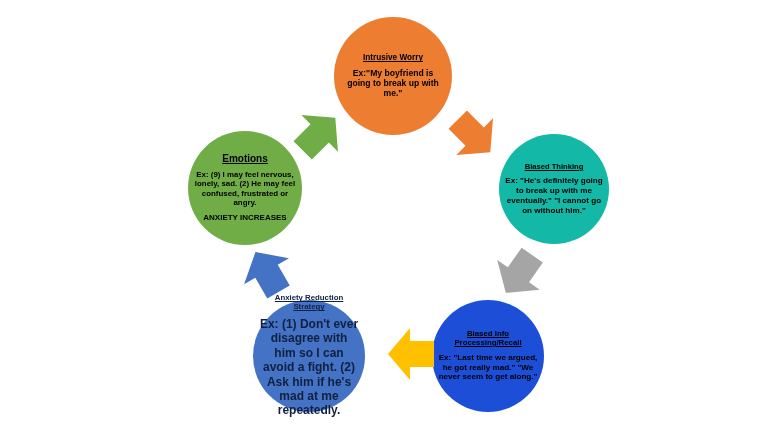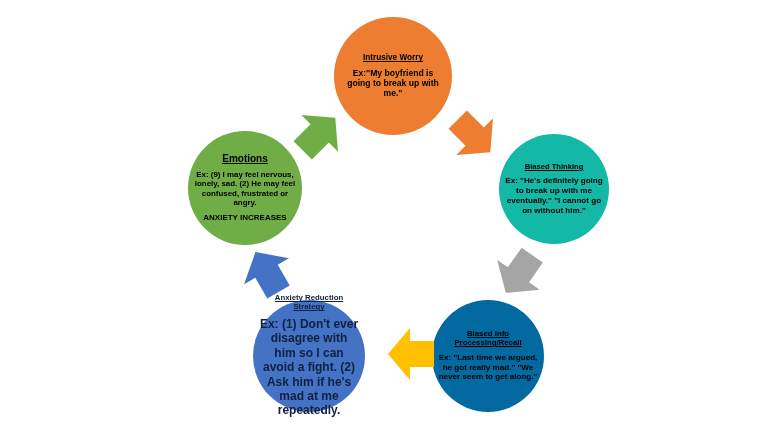--- a/index.html
+++ b/index.html
@@ -58,21 +58,21 @@
 
   #node-biased-thinking {
     left: 499px; top: 134px; width: 110px; height: 110px;
     background: #14b8a6;
   }
   #node-biased-thinking .node-title { font-size: 7.6px; }
   #node-biased-thinking .node-body { font-size: 8.1px; }
 
   #node-biased-info {
     left: 432px; top: 300px; width: 112px; height: 112px;
-    background: #0369a1;
+    background: #1d4ed8;
   }
   #node-biased-info .node-title { font-size: 7.8px; }
   #node-biased-info .node-body { font-size: 8.1px; }
 
   #node-anxiety-reduction {
     left: 253px; top: 300px; width: 112px; height: 112px;
     background: #4472C4;
     justify-content: center;
   }
   #node-anxiety-reduction .node-title { font-size: 7.8px; color: #10203f; }

